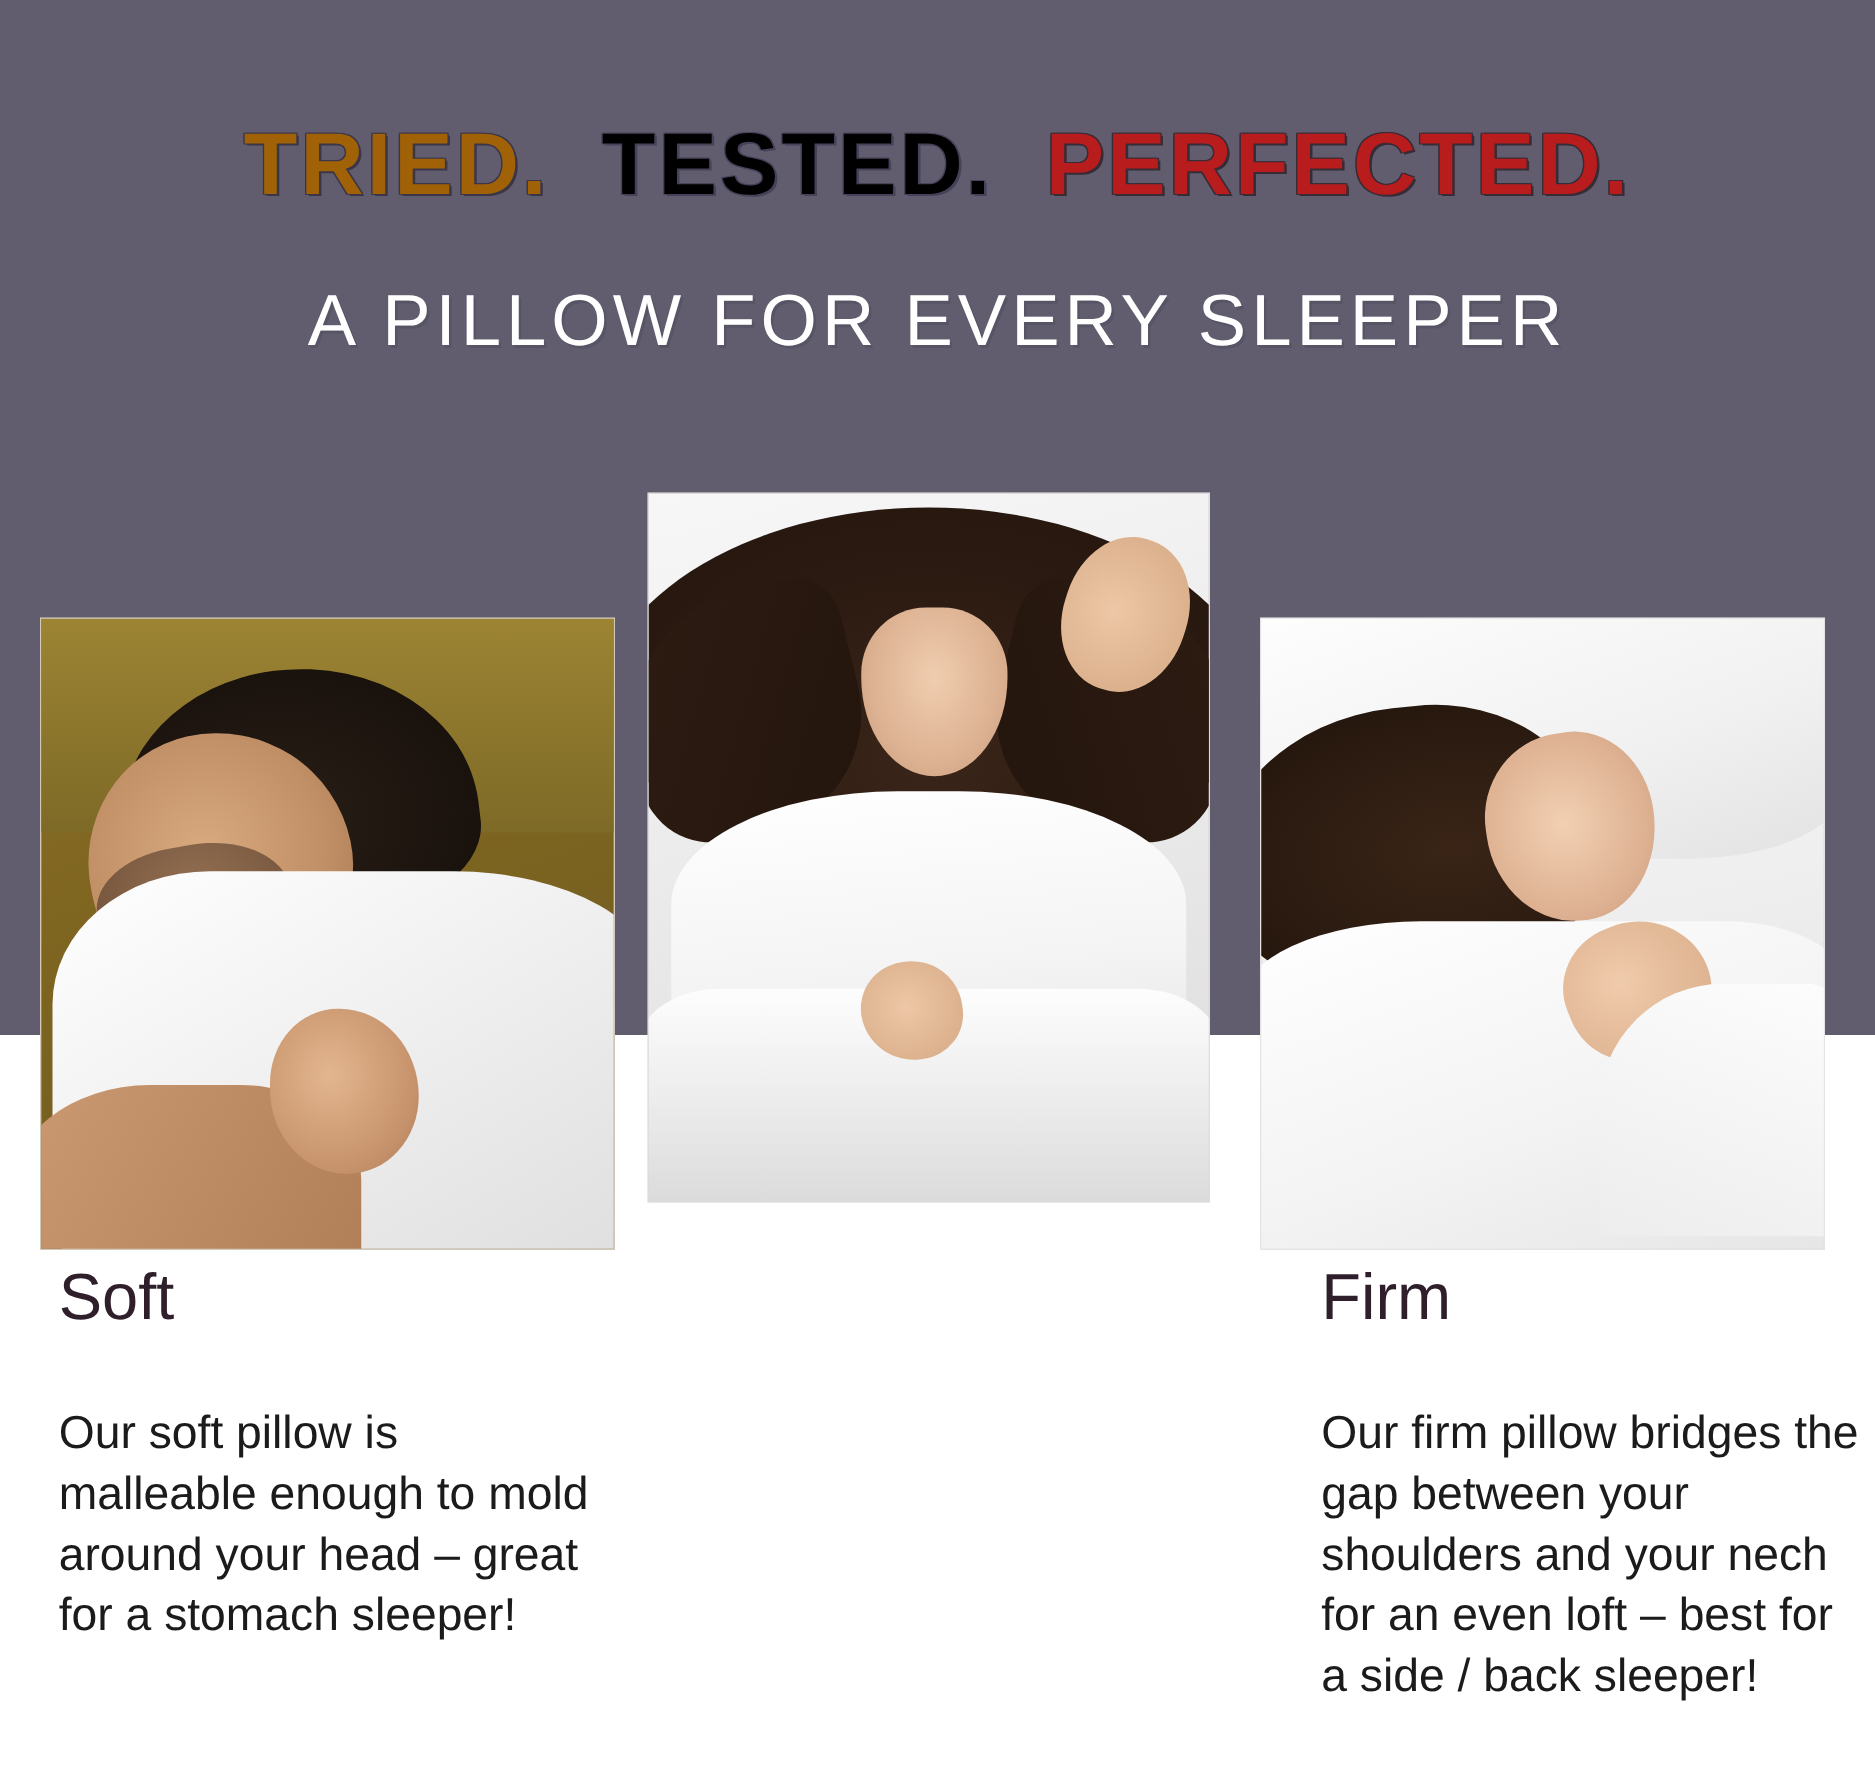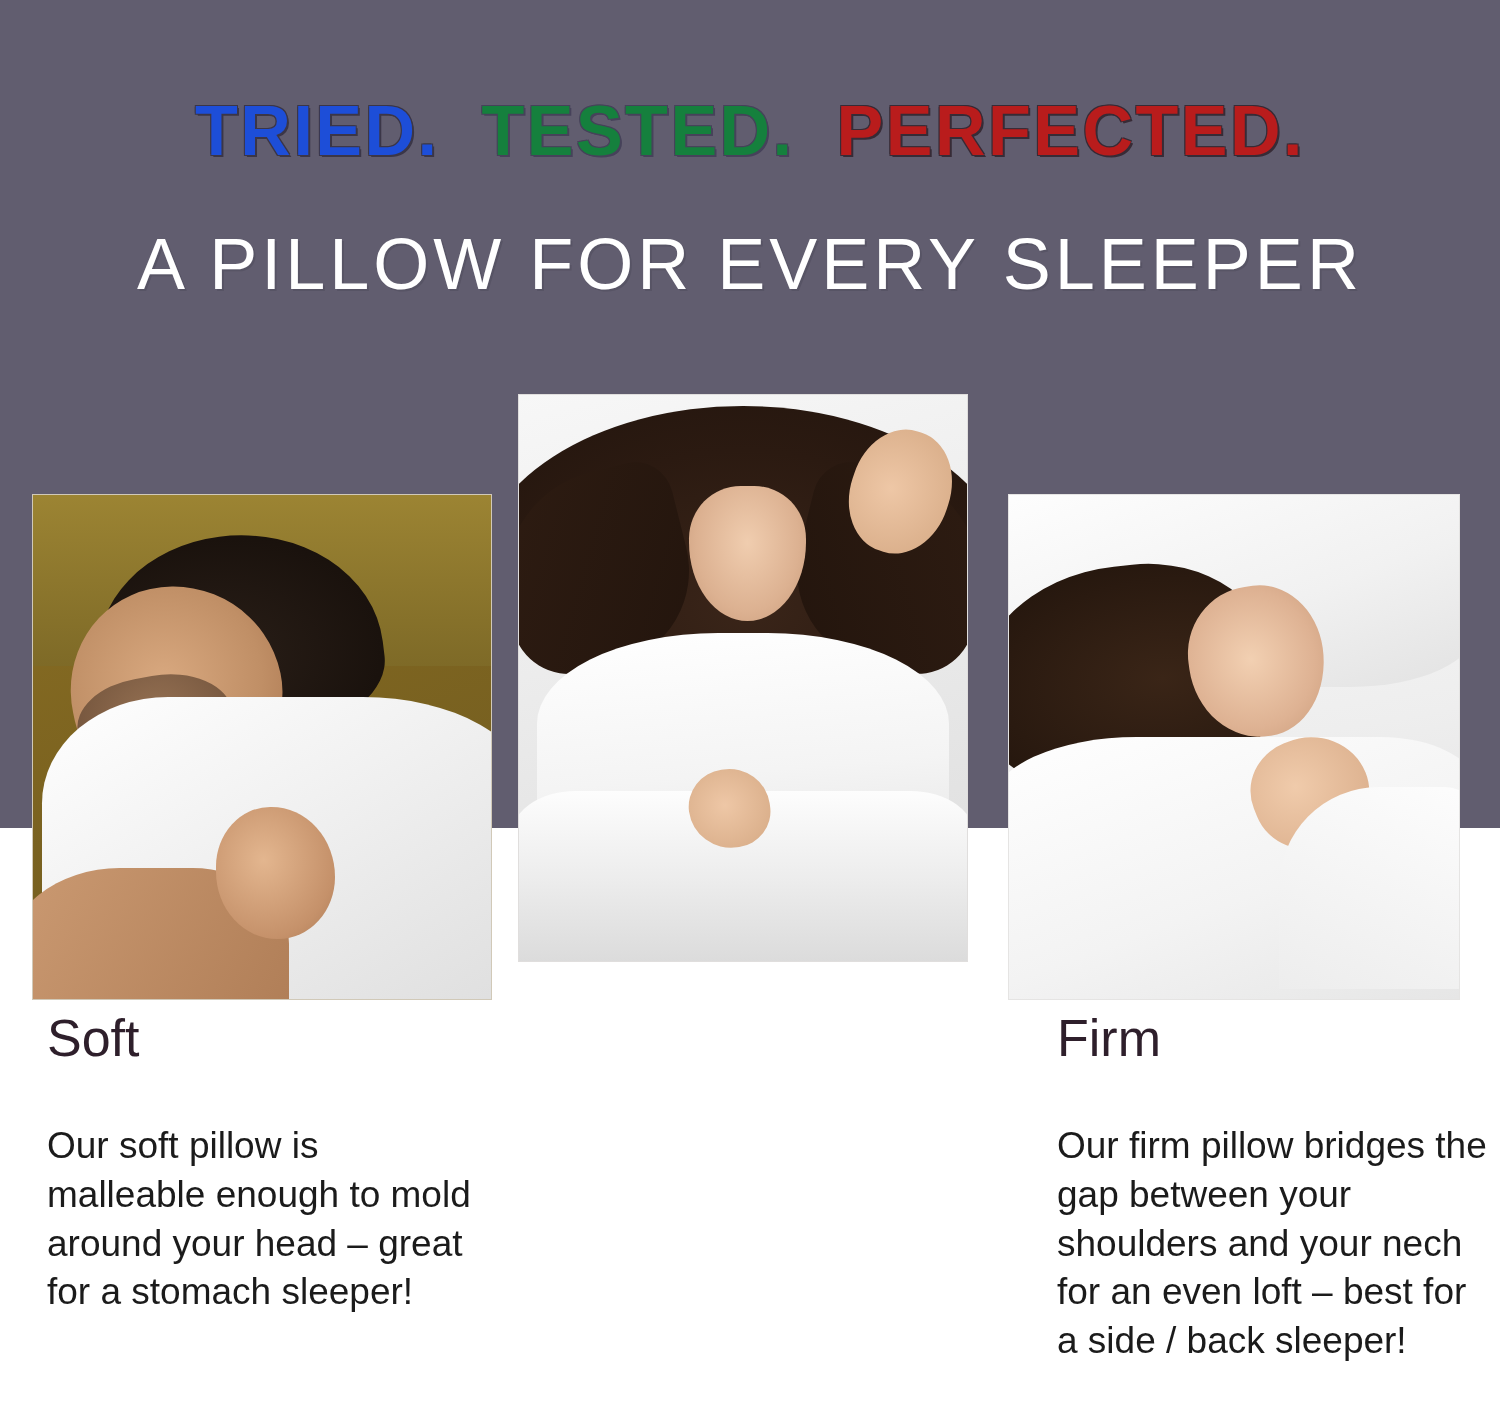--- a/index.html
+++ b/index.html
@@ -36,42 +36,42 @@
     font-weight: 700;
     letter-spacing: 2.5px;
     line-height: 1;
     white-space: nowrap;
   }
   .headline .w {
     display: inline-block;
     margin: 0 10px;
   }
   .w-tried {
-    color: #1d4ed8;
+    color: #a16207;
     text-shadow: 2px 2px 0 #3b3647, -1px -1px 0 #3b3647,
                  1px -1px 0 #3b3647, -1px 1px 0 #3b3647;
   }
   .w-tested {
-    color: #15803d;
+    color: #000000;
     text-shadow: 2px 2px 0 #46425a, -1px -1px 0 #46425a,
                  1px -1px 0 #46425a, -1px 1px 0 #46425a;
   }
   .w-perfected {
     color: #b91c1c;
     text-shadow: 2px 2px 0 #372b36, -1px -1px 0 #372b36,
                  1px -1px 0 #372b36, -1px 1px 0 #372b36;
   }
 
   .subheadline {
     position: absolute;
     left: 0;
     top: 228px;
     width: 1500px;
     text-align: center;
-    font-size: 72px;
+    font-size: 58px;
     font-weight: 400;
     letter-spacing: 4px;
     color: #ffffff;
     line-height: 1;
     white-space: nowrap;
     text-shadow: 2px 2px 0 #43405252;
   }
 
   
   .photo {

